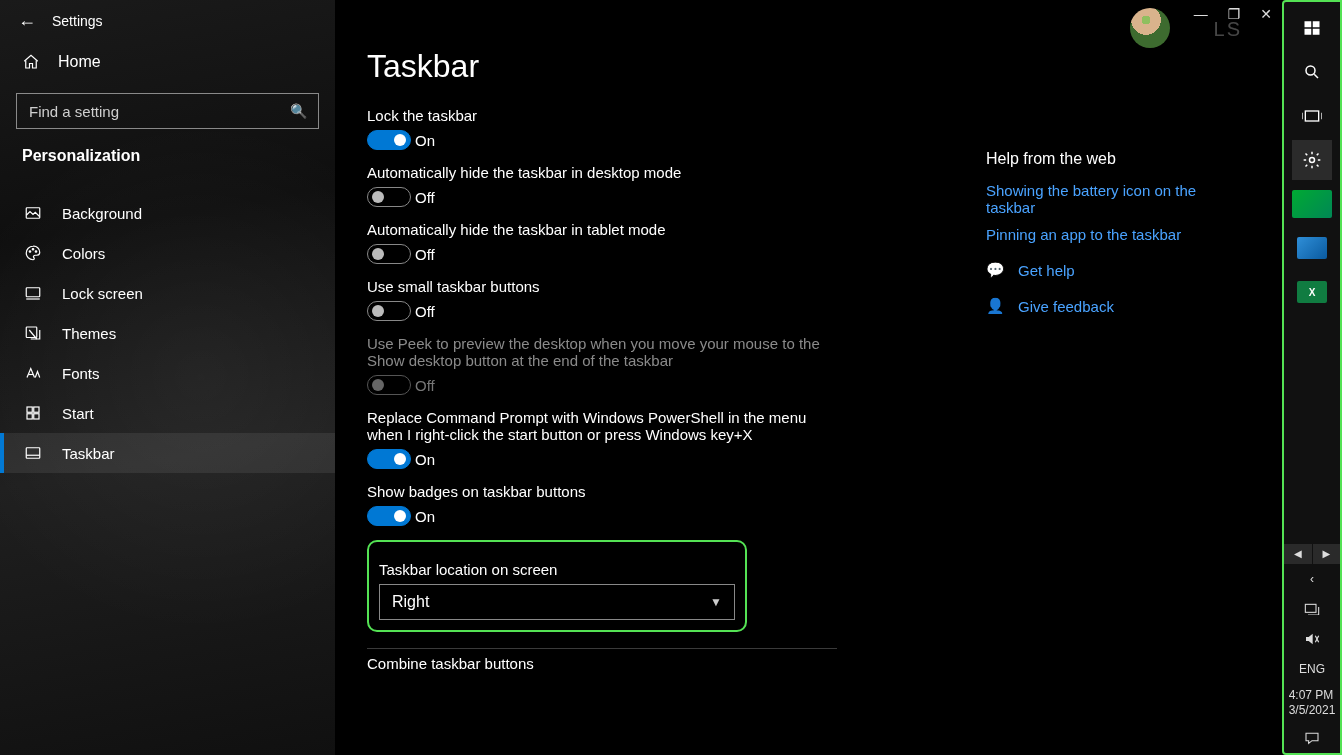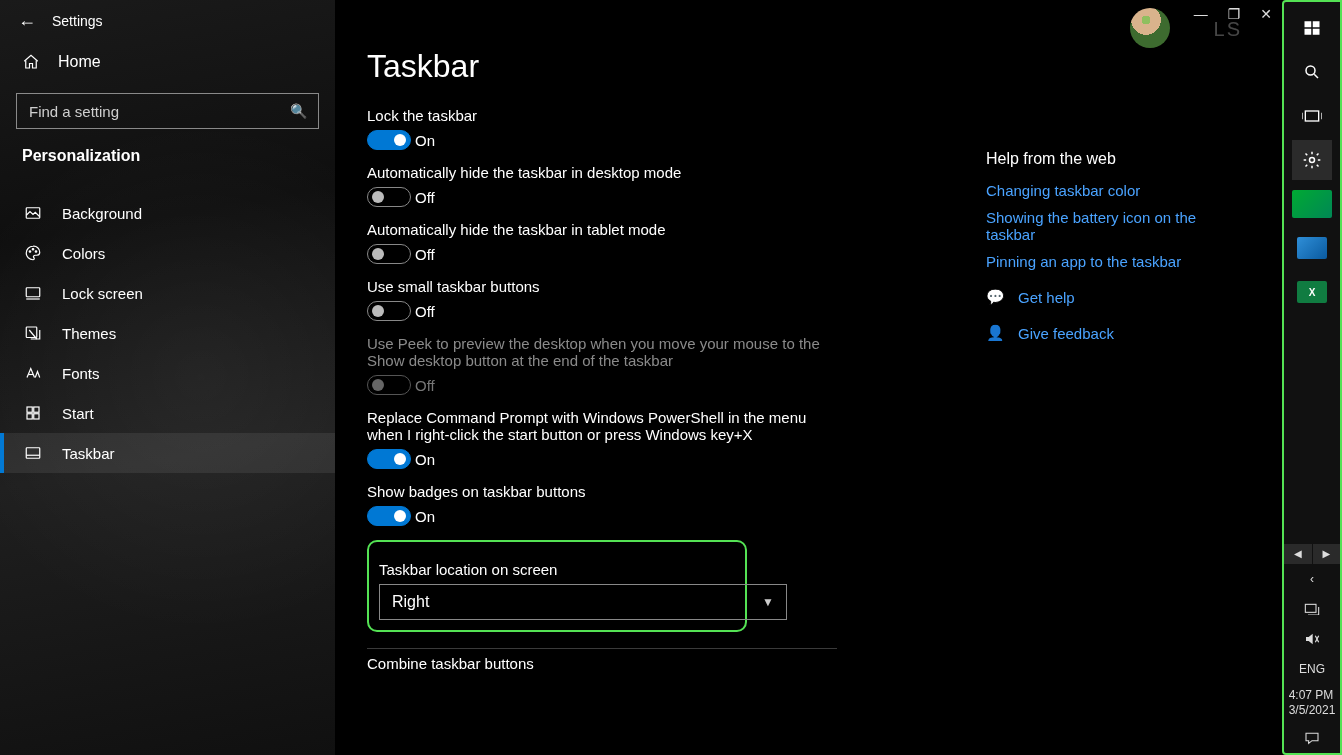--- a/index.html
+++ b/index.html
@@ -39,21 +39,21 @@
 .toggle-row{display:flex;align-items:center;gap:4px;}
 .toggle{width:44px;height:20px;border-radius:10px;border:1px solid #888;position:relative;cursor:pointer;}
 .toggle .knob{position:absolute;width:12px;height:12px;border-radius:50%;background:#bbb;top:3px;left:4px;}
 .toggle.on{background:#0078d4;border-color:#0078d4;}
 .toggle.on .knob{background:#fff;left:auto;right:4px;}
 .toggle.disabled{border-color:#555;}
 .toggle.disabled .knob{background:#666;}
 .toggle-state{font-size:15px;}
 .toggle-state.disabled{color:#777;}
 .highlight-box{border:2px solid #54e254;border-radius:10px;padding:19px 10px 10px;max-width:380px;margin-top:4px;}
-.select{border:1px solid #888;height:36px;width:408px;display:flex;align-items:center;justify-content:space-between;padding:0 12px;cursor:pointer;gap:16px;}
+.select{border:1px solid #888;height:36px;width:356px;display:flex;align-items:center;justify-content:space-between;padding:0 12px;cursor:pointer;gap:16px;}
 .select .chev{font-size:12px;color:#ccc;}
 hr.sep{border:none;border-top:1px solid #3a3a3a;margin:16px 0 6px;max-width:470px;}
 
 
 .help{position:absolute;top:110px;right:56px;width:240px;font-size:15px;margin-top:40px;}
 .help h2{font-size:16px;font-weight:400;margin-bottom:14px;}
 .help a{color:#4aa3ff;text-decoration:none;display:block;margin-bottom:10px;cursor:pointer;}
 .help .hrow{display:flex;align-items:center;gap:14px;color:#4aa3ff;margin-top:18px;cursor:pointer;}
 .help .hrow .hicon{color:#fff;width:18px;}
 
@@ -258,21 +258,20 @@
           <span class="chev">▼</span>
         </div>
       </div>
 
       <hr class="sep">
       <div class="setting-label">Combine taskbar buttons</div>
     </div>
 
     <div class="help">
       <h2>Help from the web</h2>
-      <a>Changing taskbar color</a>
       <a>Showing the battery icon on the taskbar</a>
       <a>Pinning an app to the taskbar</a>
       <div class="hrow">
         <span class="hicon">💬</span>
         <span>Get help</span>
       </div>
       <div class="hrow">
         <span class="hicon">👤</span>
         <span>Give feedback</span>
       </div>

